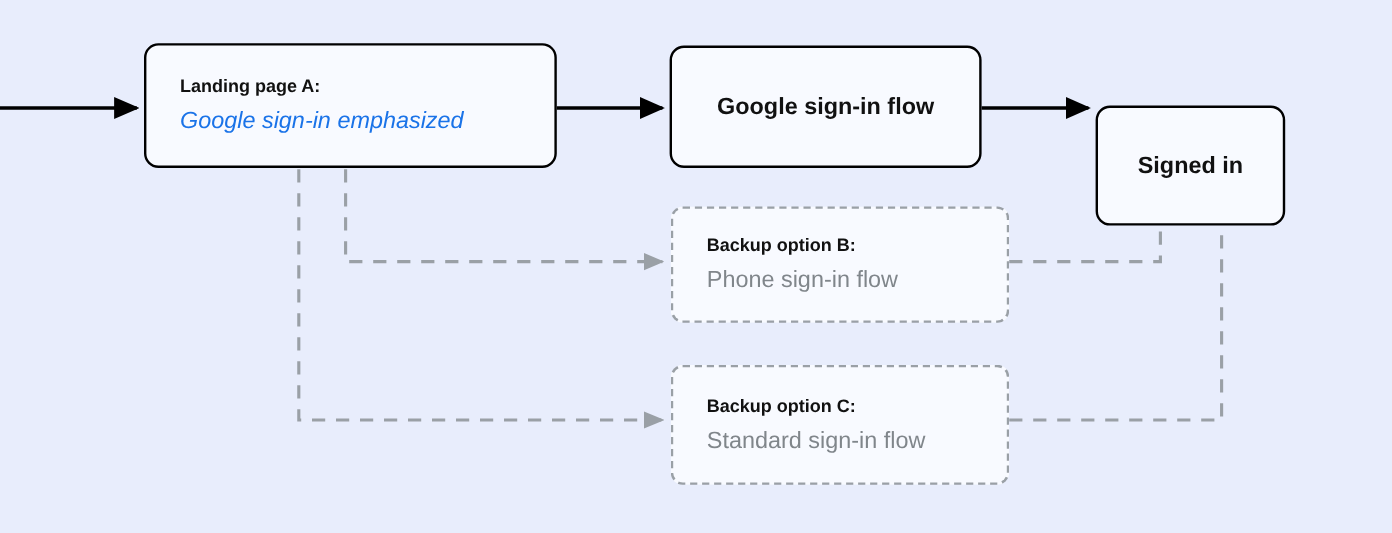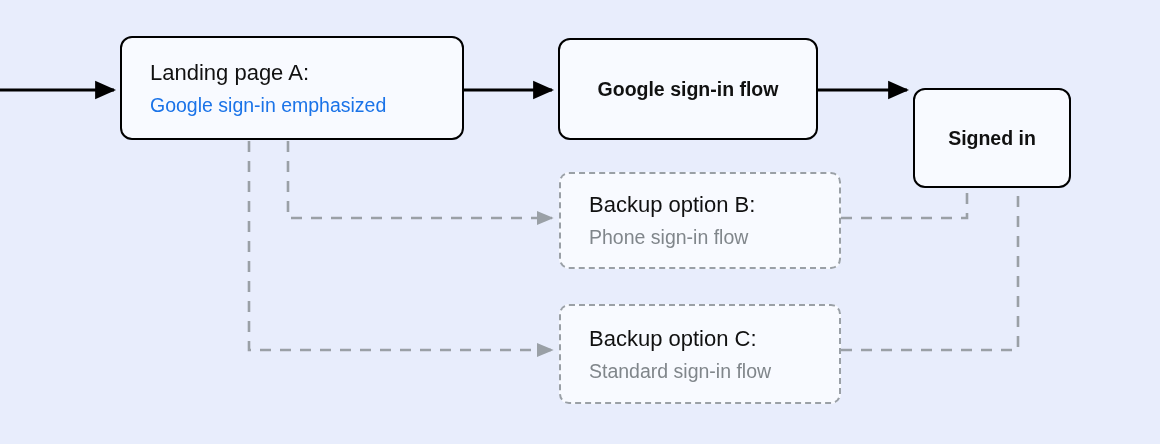--- a/index.html
+++ b/index.html
@@ -35,34 +35,34 @@
   .node.dashed{
     border:2px dashed #9aa0a6;
     border-radius:10px;
   }
   .node.centered{
     align-items:center;
     justify-content:center;
     padding:0 18px;
   }
   .title{
-    font-size:22px;
-    font-weight:normal;
+    font-size:15px;
+    font-weight:bold;
     color:#111111;
     line-height:1.15;
     white-space:nowrap;
   }
   .subtitle{
     font-size:19.5px;
     font-weight:normal;
     line-height:1.15;
     white-space:nowrap;
     margin-top:9px;
   }
-  .subtitle.accent{ color:#1a73e8; }
+  .subtitle.accent{ color:#1a73e8;font-style:italic; }
   .subtitle.muted{ color:#80868b; }
   .single{
     font-size:19.5px;
     font-weight:bold;
     color:#111111;
     white-space:nowrap;
   }
 
   #n-landing { left:120px; top:36px;  width:344px; height:104px; }
   #n-google  { left:558px; top:38px;  width:260px; height:102px; }

